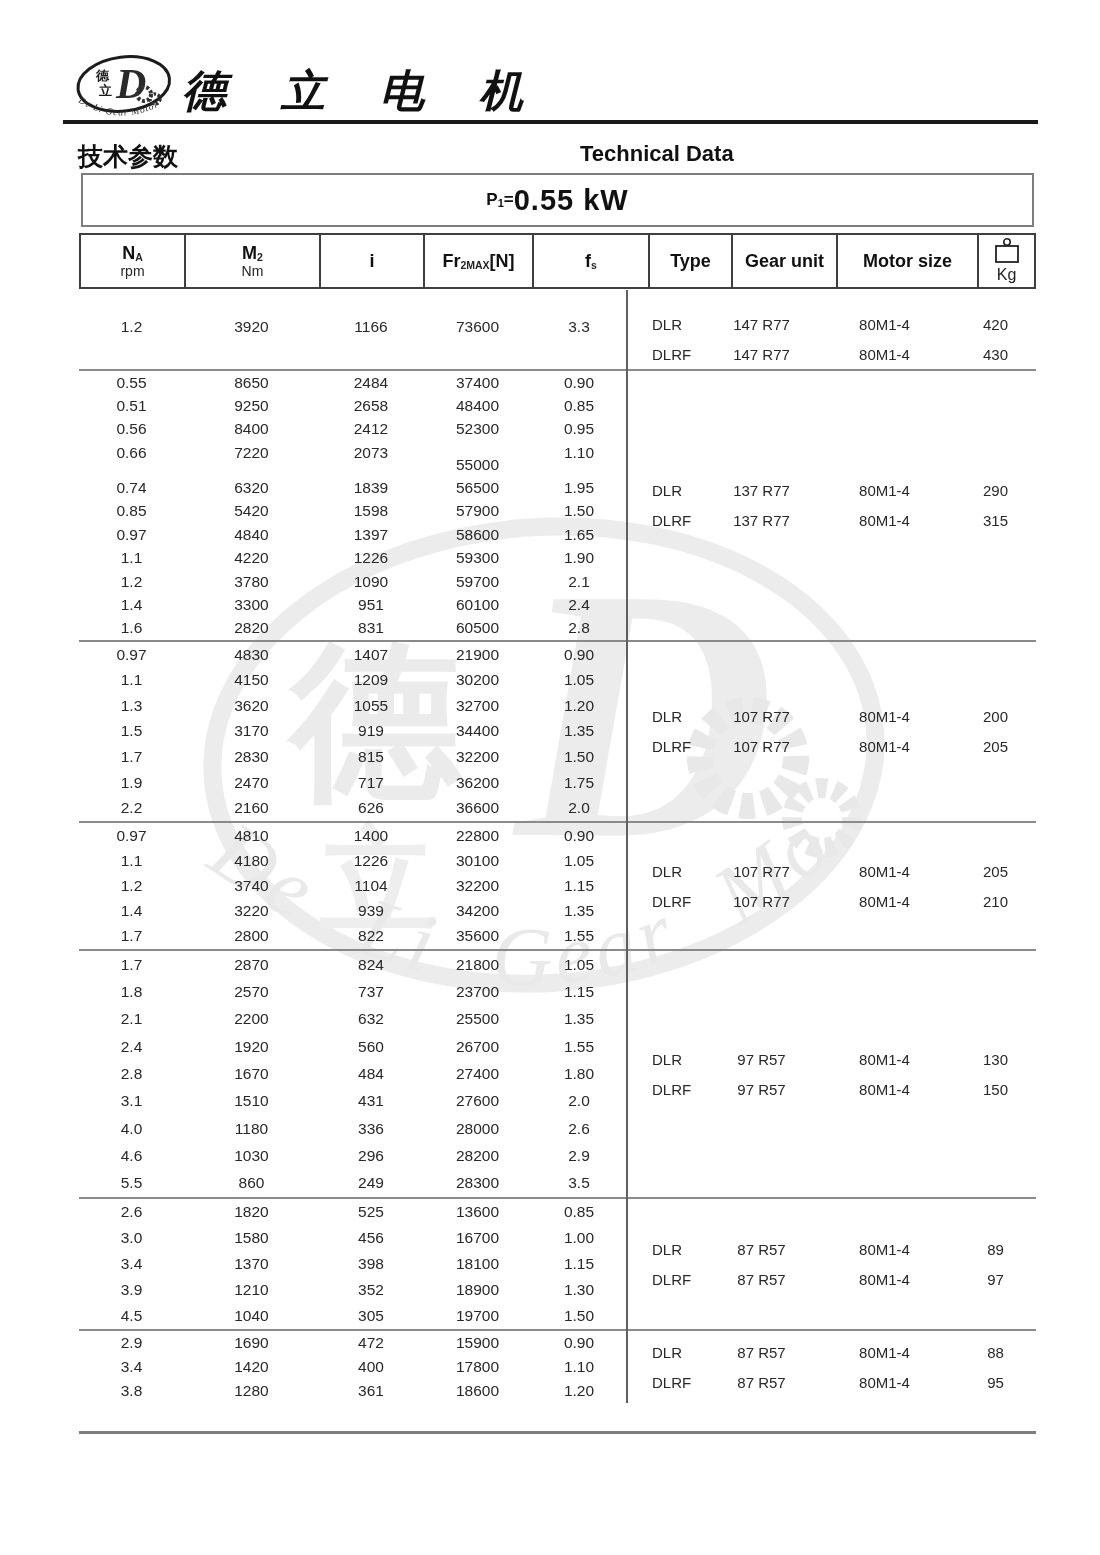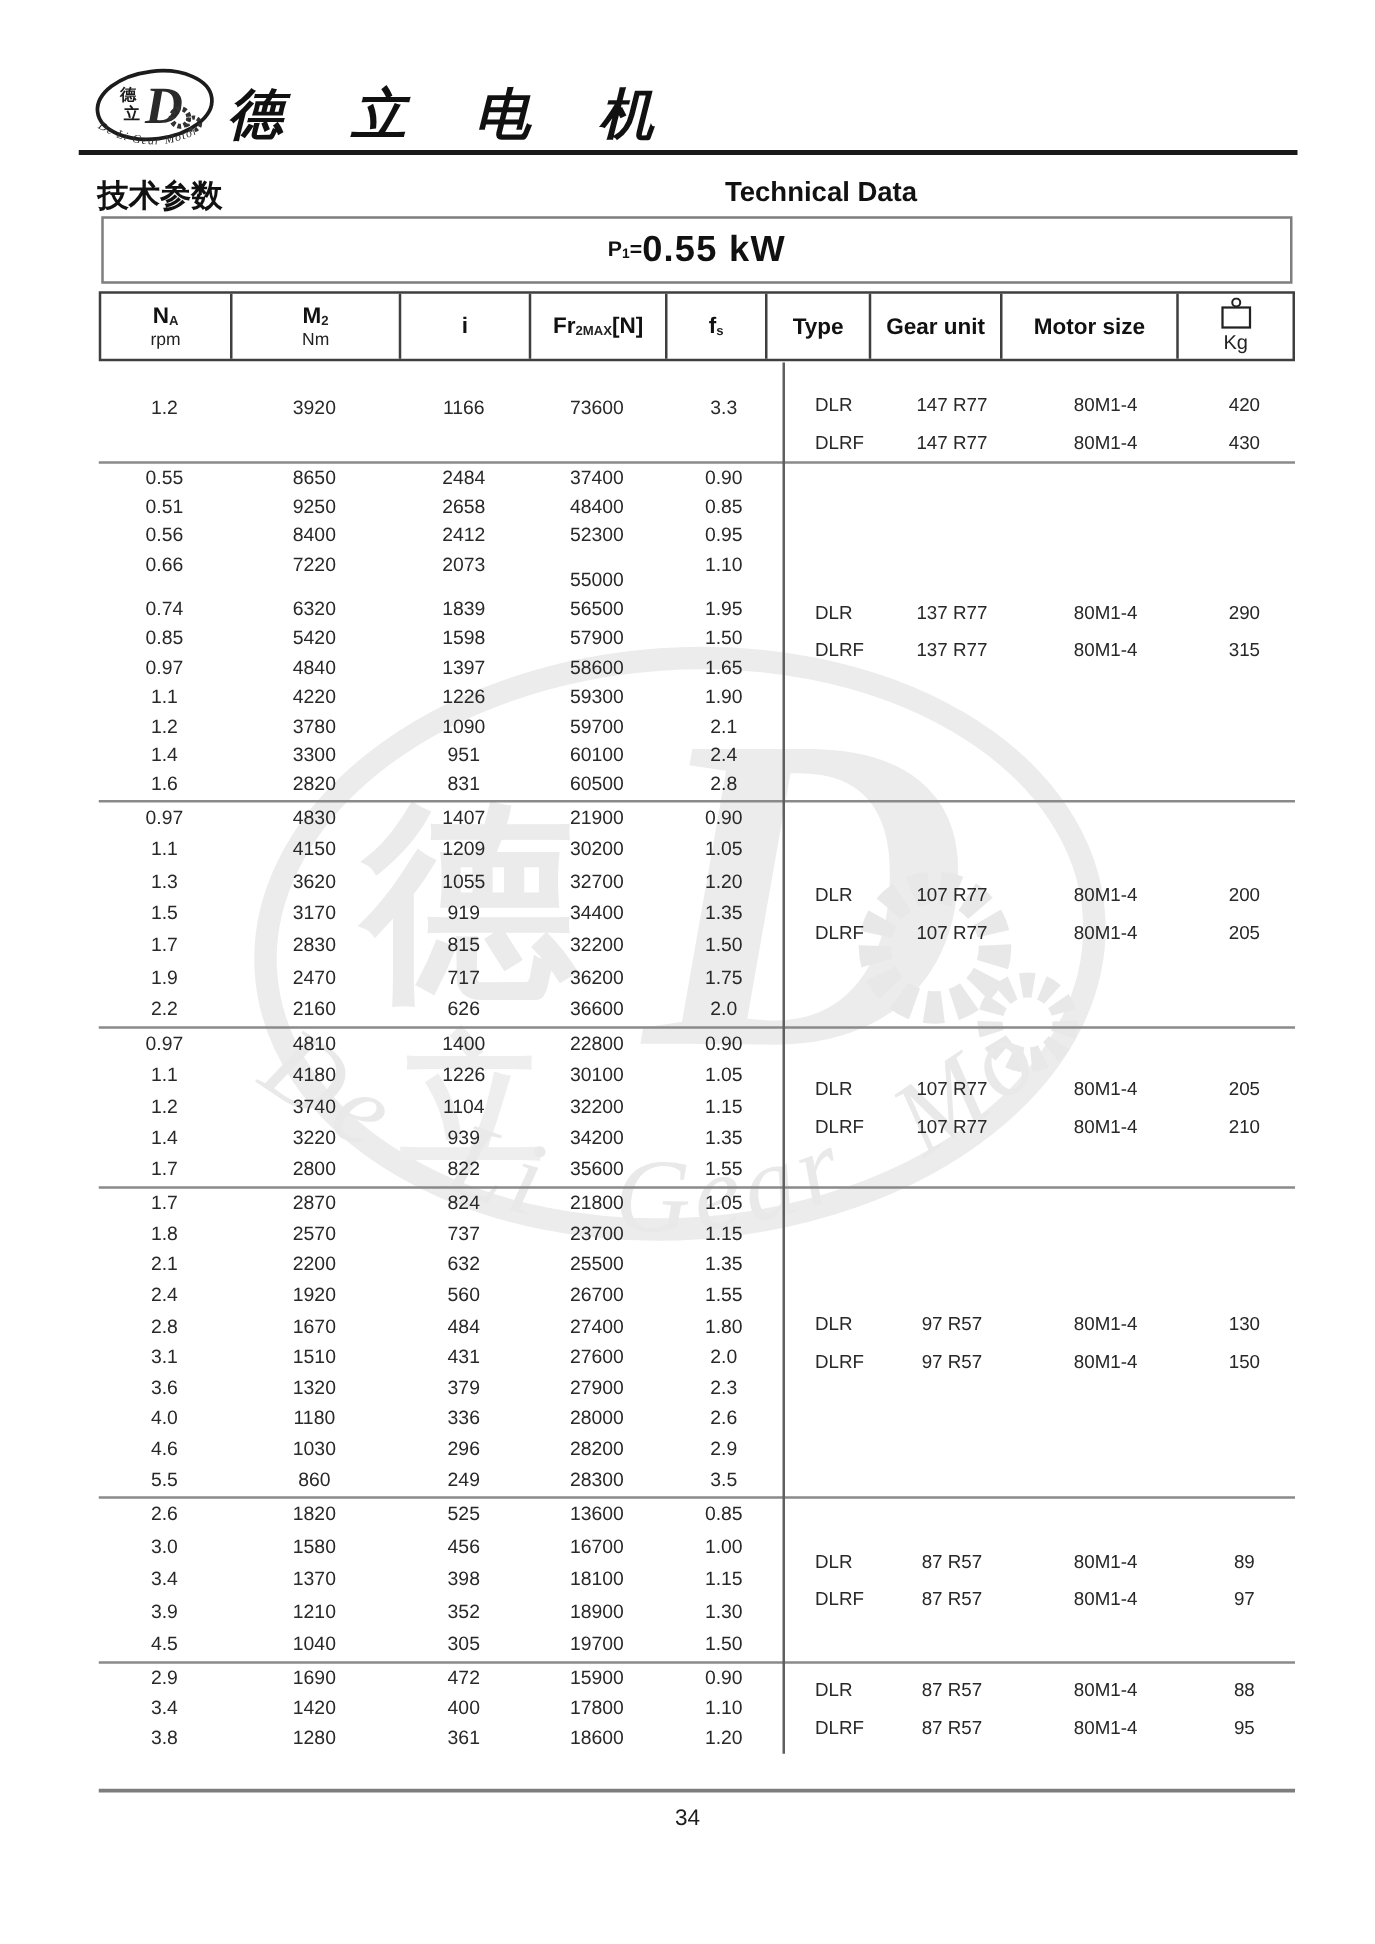--- a/index.html
+++ b/index.html
@@ -105,21 +105,21 @@
     <div class="hcell" style="width:135px">
       <div><span class="hmain">M</span><span class="hsub">2</span></div>
       <div class="hunit">Nm</div>
     </div>
     <div class="hcell" style="width:104px">
       <div><span class="hmain">i</span></div>
     </div>
     <div class="hcell" style="width:109px">
       <div><span class="hmain">Fr</span><span class="hsub">2MAX</span><span class="hmain">[N]</span></div>
     </div>
-    <div class="hcell" style="width:80px">
+    <div class="hcell" style="width:116px">
       <div><span class="hmain">f</span><span class="hsub">s</span></div>
     </div>
     <div class="hcell" style="width:83px">
       <div class="hmain">Type</div>
     </div>
     <div class="hcell" style="width:105px">
       <div class="hmain">Gear unit</div>
     </div>
     <div class="hcell" style="width:141px">
       <div class="hmain">Motor size</div>
@@ -422,27 +422,20 @@
               <span class="dcell" style="width: 94px;">1.80</span>
             </div>
             <div class="drow">
               <span class="dcell" style="width: 105px;">3.1</span>
               <span class="dcell" style="width: 135px;">1510</span>
               <span class="dcell" style="width: 104px;">431</span>
               <span class="dcell" style="width: 109px;">27600</span>
               <span class="dcell" style="width: 94px;">2.0</span>
             </div>
             <div class="drow">
-              <span class="dcell" style="width: 105px;">3.6</span>
-              <span class="dcell" style="width: 135px;">1320</span>
-              <span class="dcell" style="width: 104px;">379</span>
-              <span class="dcell" style="width: 109px;">27900</span>
-              <span class="dcell" style="width: 94px;">2.3</span>
-            </div>
-            <div class="drow">
               <span class="dcell" style="width: 105px;">4.0</span>
               <span class="dcell" style="width: 135px;">1180</span>
               <span class="dcell" style="width: 104px;">336</span>
               <span class="dcell" style="width: 109px;">28000</span>
               <span class="dcell" style="width: 94px;">2.6</span>
             </div>
             <div class="drow">
               <span class="dcell" style="width: 105px;">4.6</span>
               <span class="dcell" style="width: 135px;">1030</span>
               <span class="dcell" style="width: 104px;">296</span>
@@ -564,14 +557,13 @@
               <span class="tcell tname" style="width: 83px;">DLRF</span>
               <span class="tcell" style="width: 105px;">87 R57</span>
               <span class="tcell" style="width: 141px;">80M1-4</span>
               <span class="tcell" style="width: 81px;">95</span>
             </div>
           </div>
         </div>
       </div>
     </div>
 
-  <div id="pagenum">34</div>
 </div>
 
 </body></html>

